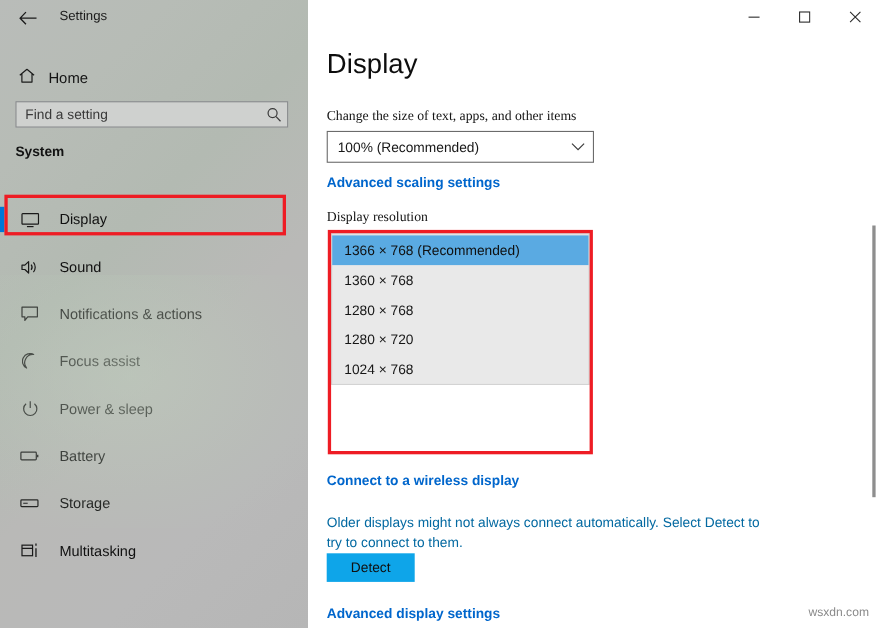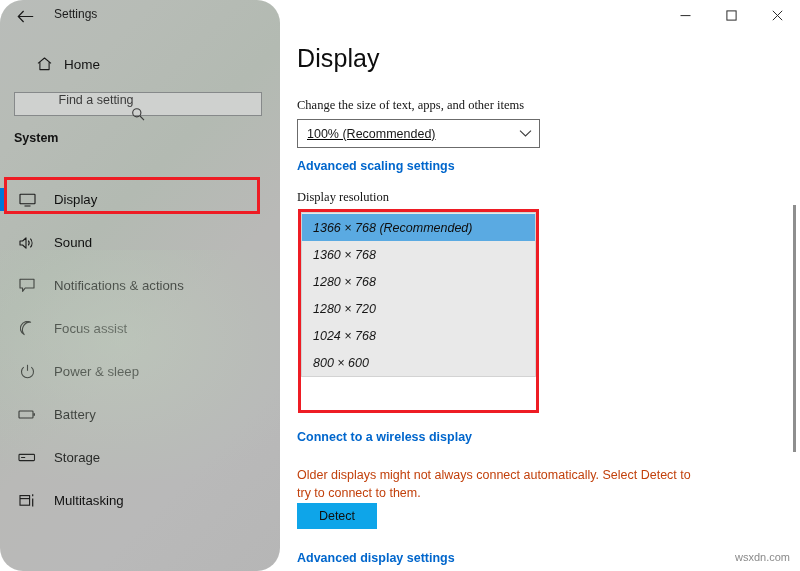--- a/index.html
+++ b/index.html
@@ -22,21 +22,20 @@
   }
 
   
   #sidebar {
     position: absolute;
     left: 0; top: 0;
     width: 280px;
     height: 571px;
     background: linear-gradient(135deg, #b9bcb9 0%, #b7bcb6 18%, #b3bab2 38%, #b9b9b7 58%, #b9b9b9 78%, #b6b6b6 100%);
     overflow: hidden;
-    border-radius: 23px;
   }
   
   #sidebar::after {
     content: "";
     position: absolute;
     left: -30px; top: 250px;
     width: 330px; height: 230px;
     background: radial-gradient(ellipse at 45% 40%, rgba(190,205,188,0.55) 0%, rgba(185,200,184,0.18) 55%, rgba(185,185,185,0) 78%);
     pointer-events: none;
   }
@@ -60,21 +59,21 @@
     position: absolute;
     left: 54px; top: 7px;
     font-size: 12px;
     color: #1b1b1b;
   }
 
   .home-row {
     position: absolute;
     left: 0; top: 50px;
     width: 280px; height: 28px;
-    display: flex; align-items: center; padding-left: 20px;
+    display: flex; align-items: flex-end;
   }
   .home-icon {
     margin-left: 14px;
     width: 20px; height: 18px;
     display: flex; align-items: center; justify-content: center;
     color: #1b1b1b;
   }
   .home-label {
     margin-left: 10px;
     font-size: 13.5px;
@@ -83,21 +82,20 @@
 
   .search-wrap {
     position: absolute;
     left: 14px; top: 92px;
     width: 248px; height: 24px;
     background: #cfd1cf;
     border: 1px solid #86898a;
     box-sizing: border-box;
     display: flex;
     align-items: center;
-    flex-direction: column;
   }
   .search-input {
     flex: 1;
     border: none;
     outline: none;
     background: transparent;
     font-family: "Liberation Sans", sans-serif;
     font-size: 12.5px;
     color: #2a2a2a;
     padding: 0 6px 0 8px;
@@ -189,21 +187,20 @@
   .combo {
     position: absolute;
     left: 17px; top: 119px;
     width: 243px; height: 29px;
     border: 1px solid #6b6b6b;
     box-sizing: border-box;
     background: #ffffff;
     display: flex;
     align-items: center;
     cursor: default;
-    text-decoration: underline;
   }
   .combo-value {
     font-size: 12.5px;
     color: #171717;
     margin-left: 9px;
     flex: 1;
   }
   .combo-chevron {
     width: 28px;
     display: flex; align-items: center; justify-content: center;
@@ -233,34 +230,33 @@
   }
   .res-item {
     height: 27px;
     display: flex;
     align-items: center;
     font-size: 12.5px;
     color: #161616;
     padding-left: 11px;
     box-sizing: border-box;
     cursor: default;
-    font-style: italic;
   }
   .res-item.highlighted {
     background: #5aaae2;
     color: #0f0f0f;
   }
 
   .body-text {
     position: absolute;
     left: 17px; top: 466px;
     width: 400px;
     font-size: 12.5px;
     line-height: 18px;
-    color: #c2410c;
+    color: #0369a1;
   }
   .detect-btn {
     position: absolute;
     left: 17px; top: 503px;
     width: 80px; height: 26px;
     background: #0ea5e9;
     border: none;
     font-family: "Liberation Sans", sans-serif;
     font-size: 12.5px;
     color: #101010;
@@ -459,21 +455,20 @@
     <div class="link" id="link-adv-scaling">Advanced scaling settings</div>
 
     <div class="field-label" id="label-res">Display resolution</div>
 
     <div class="res-list">
       <div class="res-item highlighted">1366 × 768 (Recommended)</div>
       <div class="res-item">1360 × 768</div>
       <div class="res-item">1280 × 768</div>
       <div class="res-item">1280 × 720</div>
       <div class="res-item">1024 × 768</div>
-      <div class="res-item">800 × 600</div>
     </div>
 
     <div class="link" id="link-wireless">Connect to a wireless display</div>
 
     <div class="body-text">Older displays might not always connect automatically. Select Detect to try to connect to them.</div>
 
     <button class="detect-btn">Detect</button>
 
     <div class="link" id="link-adv-display">Advanced display settings</div>
 

